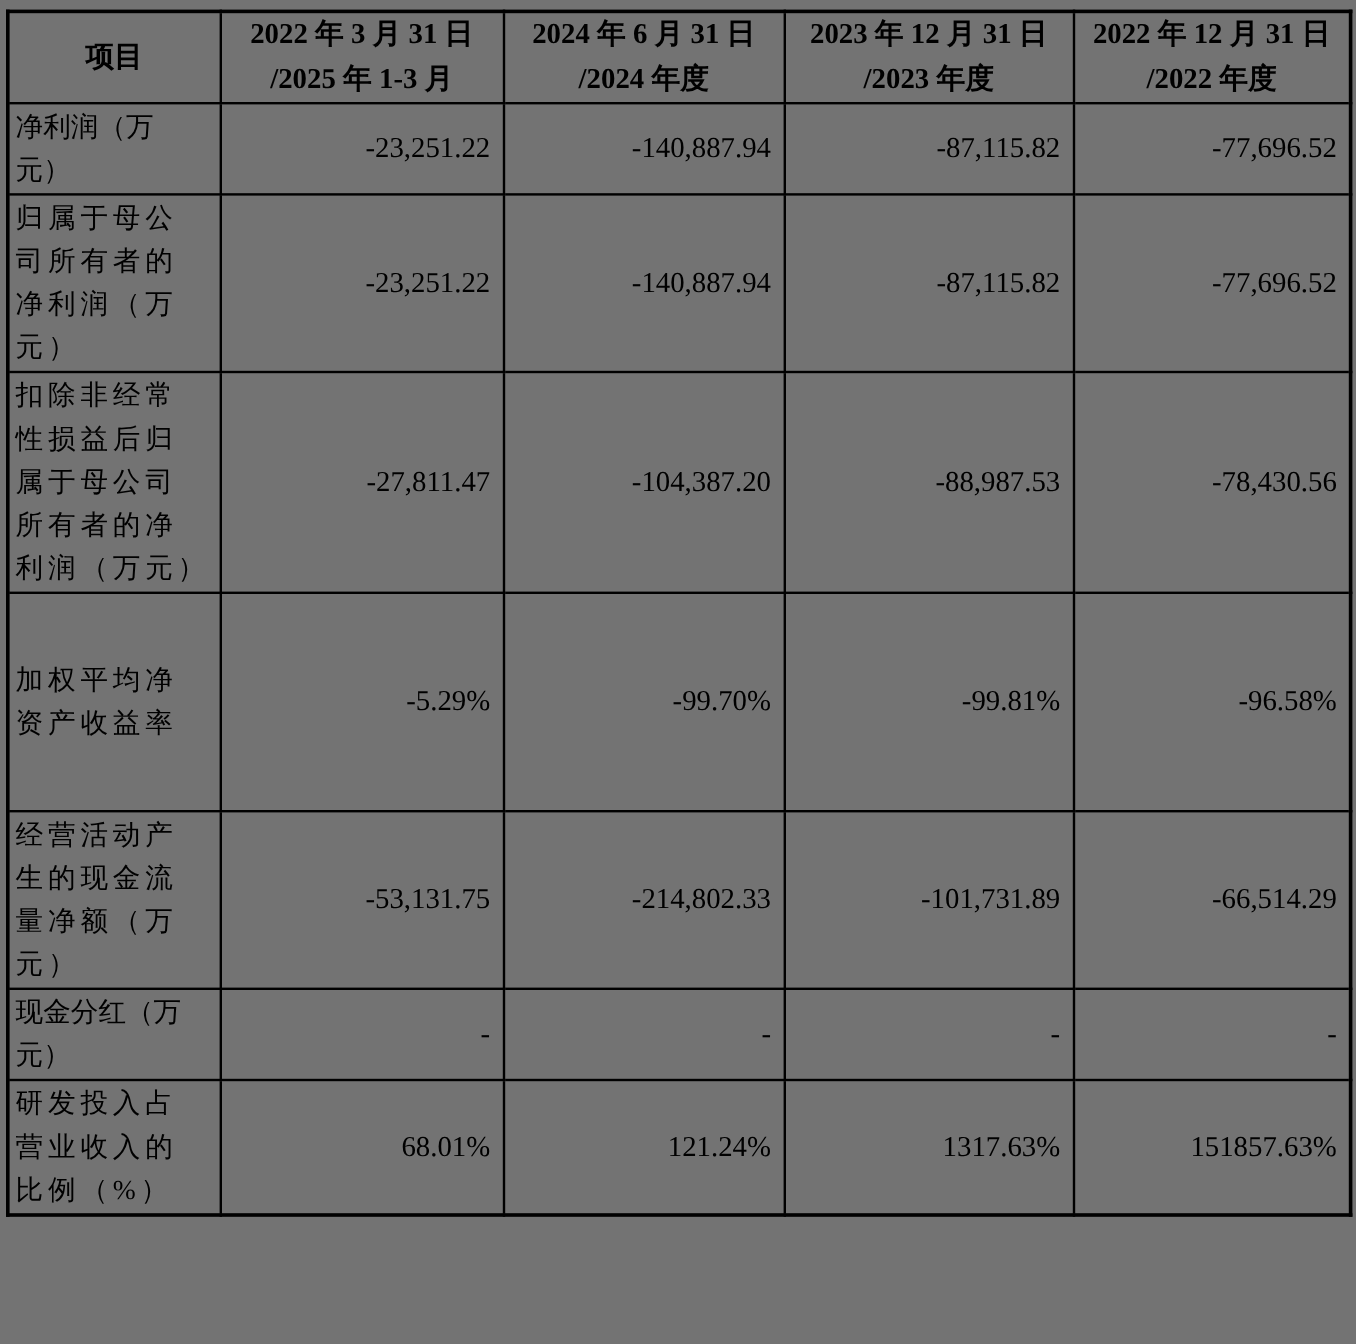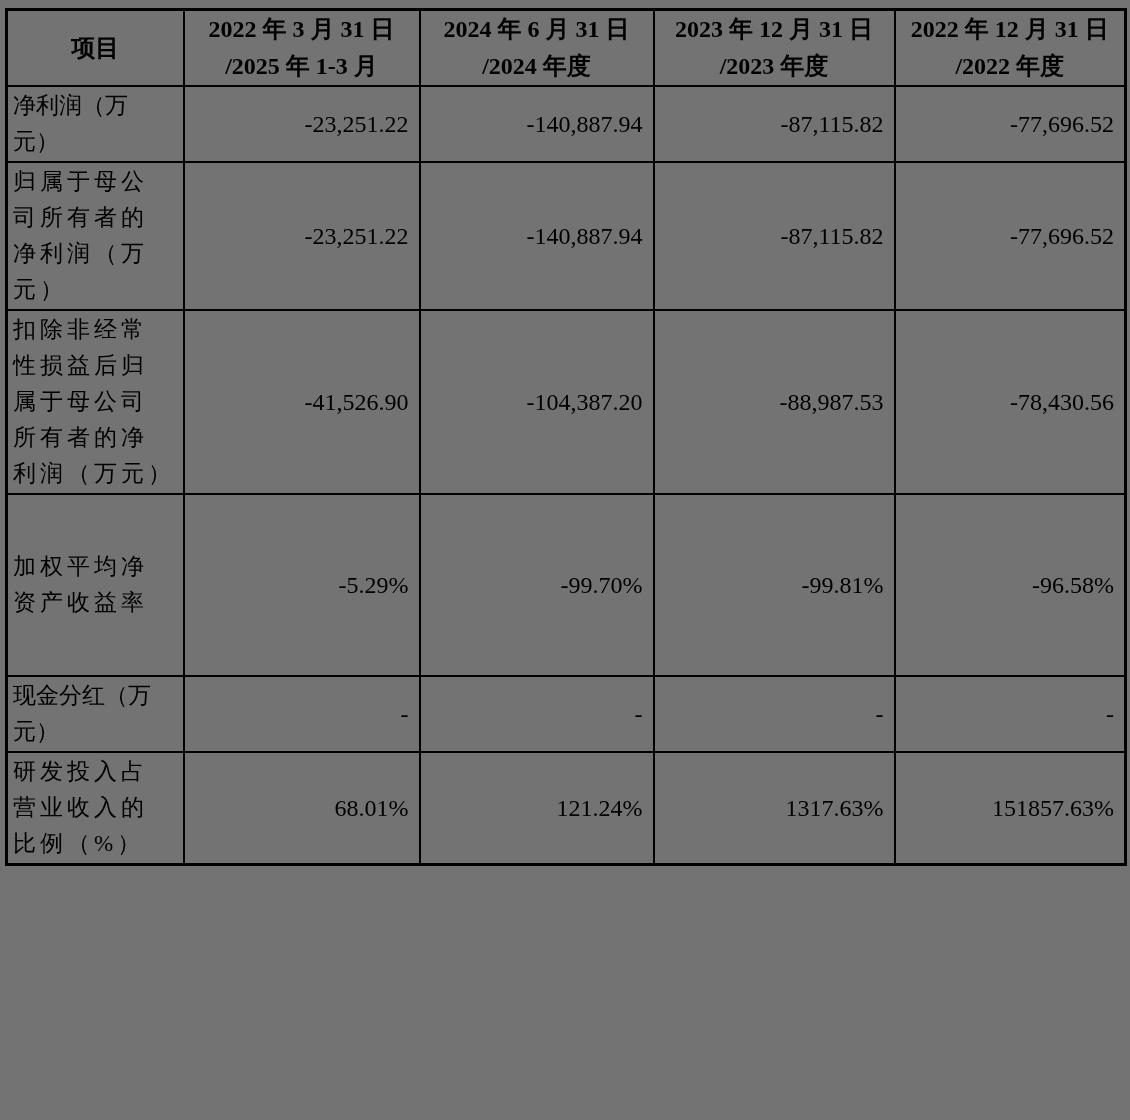--- a/index.html
+++ b/index.html
@@ -111,32 +111,42 @@
         <td class="num">-140,887.94</td>
         <td class="num">-87,115.82</td>
         <td class="num">-77,696.52</td>
       </tr>
       <tr class="spread">
         <td class="label">扣除非经常
 性损益后归
 属于母公司
 所有者的净
 利润（万元）</td>
-        <td class="num">-41,526.90</td>
+        <td class="num">-27,811.47</td>
         <td class="num">-104,387.20</td>
         <td class="num">-88,987.53</td>
         <td class="num">-78,430.56</td>
       </tr>
       <tr class="spread">
         <td class="label">加权平均净
 资产收益率</td>
         <td class="num">-5.29%</td>
         <td class="num">-99.70%</td>
         <td class="num">-99.81%</td>
         <td class="num">-96.58%</td>
+      </tr>
+      <tr class="spread">
+        <td class="label">经营活动产
+生的现金流
+量净额（万
+元）</td>
+        <td class="num">-53,131.75</td>
+        <td class="num">-214,802.33</td>
+        <td class="num">-101,731.89</td>
+        <td class="num">-66,514.29</td>
       </tr>
       <tr>
         <td class="label">现金分红（万
 元）</td>
         <td class="num">-</td>
         <td class="num">-</td>
         <td class="num">-</td>
         <td class="num">-</td>
       </tr>
       <tr class="spread">

